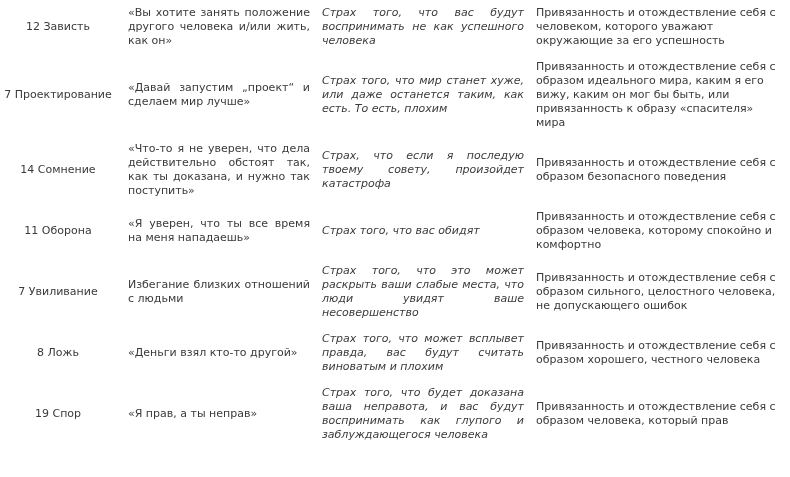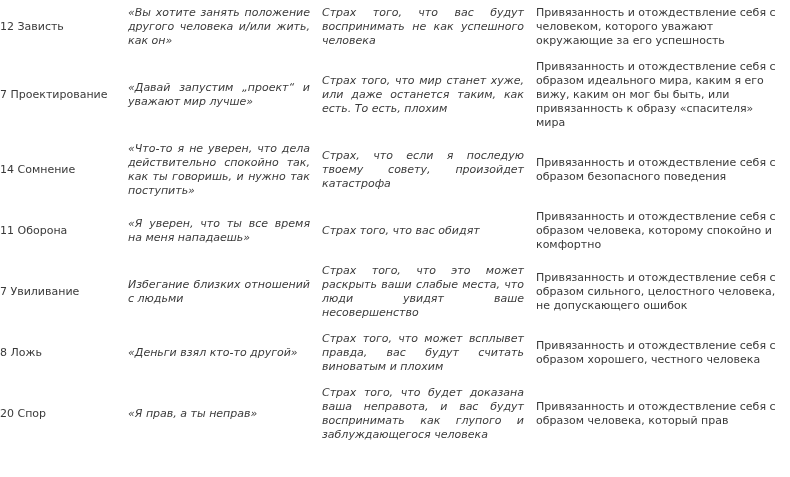--- a/index.html
+++ b/index.html
@@ -18,45 +18,45 @@
     width: 790px;
     border-collapse: collapse;
     table-layout: fixed;
     font-size: 11px;
     line-height: 14px;
   }
   table.emotions-table td {
     vertical-align: middle;
     padding: 6px 12px 6px 0;
   }
-  td.col-name   { width: 116px; padding-left: 8px; text-align: left; }
-  td.col-quote  { width: 182px; text-align: justify; font-style: italic; }
+  td.col-name   { width: 116px; padding-left: 8px; text-align: center; }
+  td.col-quote  { width: 182px; text-align: justify; }
   td.col-fear   { width: 202px; text-align: justify; font-style: italic; }
   td.col-attach { width: 246px; padding-right: 4px; text-align: left; }
 </style>
 </head>
 <body>
 
 <table class="emotions-table">
   <tbody>
     <tr>
       <td class="col-name">12 Зависть</td>
       <td class="col-quote">«Вы хотите занять положение другого человека и/или жить, как он»</td>
       <td class="col-fear">Страх того, что вас будут воспринимать не как успешного человека</td>
       <td class="col-attach">Привязанность и отождествление себя с человеком, которого уважают окружающие за его успешность</td>
     </tr>
     <tr>
       <td class="col-name">7 Проектирование</td>
-      <td class="col-quote">«Давай запустим „проект“ и уважают мир лучше»</td>
+      <td class="col-quote">«Давай запустим „проект“ и сделаем мир лучше»</td>
       <td class="col-fear">Страх того, что мир станет хуже, или даже останется таким, как есть. То есть, плохим</td>
       <td class="col-attach">Привязанность и отождествление себя с образом идеального мира, каким я его вижу, каким он мог бы быть, или привязанность к образу «спасителя» мира</td>
     </tr>
     <tr>
       <td class="col-name">14 Сомнение</td>
-      <td class="col-quote">«Что-то я не уверен, что дела действительно спокойно так, как ты говоришь, и нужно так поступить»</td>
+      <td class="col-quote">«Что-то я не уверен, что дела действительно обстоят так, как ты доказана, и нужно так поступить»</td>
       <td class="col-fear">Страх, что если я последую твоему совету, произойдет катастрофа</td>
       <td class="col-attach">Привязанность и отождествление себя с образом безопасного поведения</td>
     </tr>
     <tr>
       <td class="col-name">11 Оборона</td>
       <td class="col-quote">«Я уверен, что ты все время на меня нападаешь»</td>
       <td class="col-fear">Страх того, что вас обидят</td>
       <td class="col-attach">Привязанность и отождествление себя с образом человека, которому спокойно и комфортно</td>
     </tr>
     <tr>
@@ -65,19 +65,19 @@
       <td class="col-fear">Страх того, что это может раскрыть ваши слабые места, что люди увидят ваше несовершенство</td>
       <td class="col-attach">Привязанность и отождествление себя с образом сильного, целостного человека, не допускающего ошибок</td>
     </tr>
     <tr>
       <td class="col-name">8 Ложь</td>
       <td class="col-quote">«Деньги взял кто-то другой»</td>
       <td class="col-fear">Страх того, что может всплывет правда, вас будут считать виноватым и плохим</td>
       <td class="col-attach">Привязанность и отождествление себя с образом хорошего, честного человека</td>
     </tr>
     <tr>
-      <td class="col-name">20 Спор</td>
+      <td class="col-name">19 Спор</td>
       <td class="col-quote">«Я прав, а ты неправ»</td>
       <td class="col-fear">Страх того, что будет доказана ваша неправота, и вас будут воспринимать как глупого и заблуждающегося человека</td>
       <td class="col-attach">Привязанность и отождествление себя с образом человека, который прав</td>
     </tr>
   </tbody>
 </table>
 
 </body></html>

